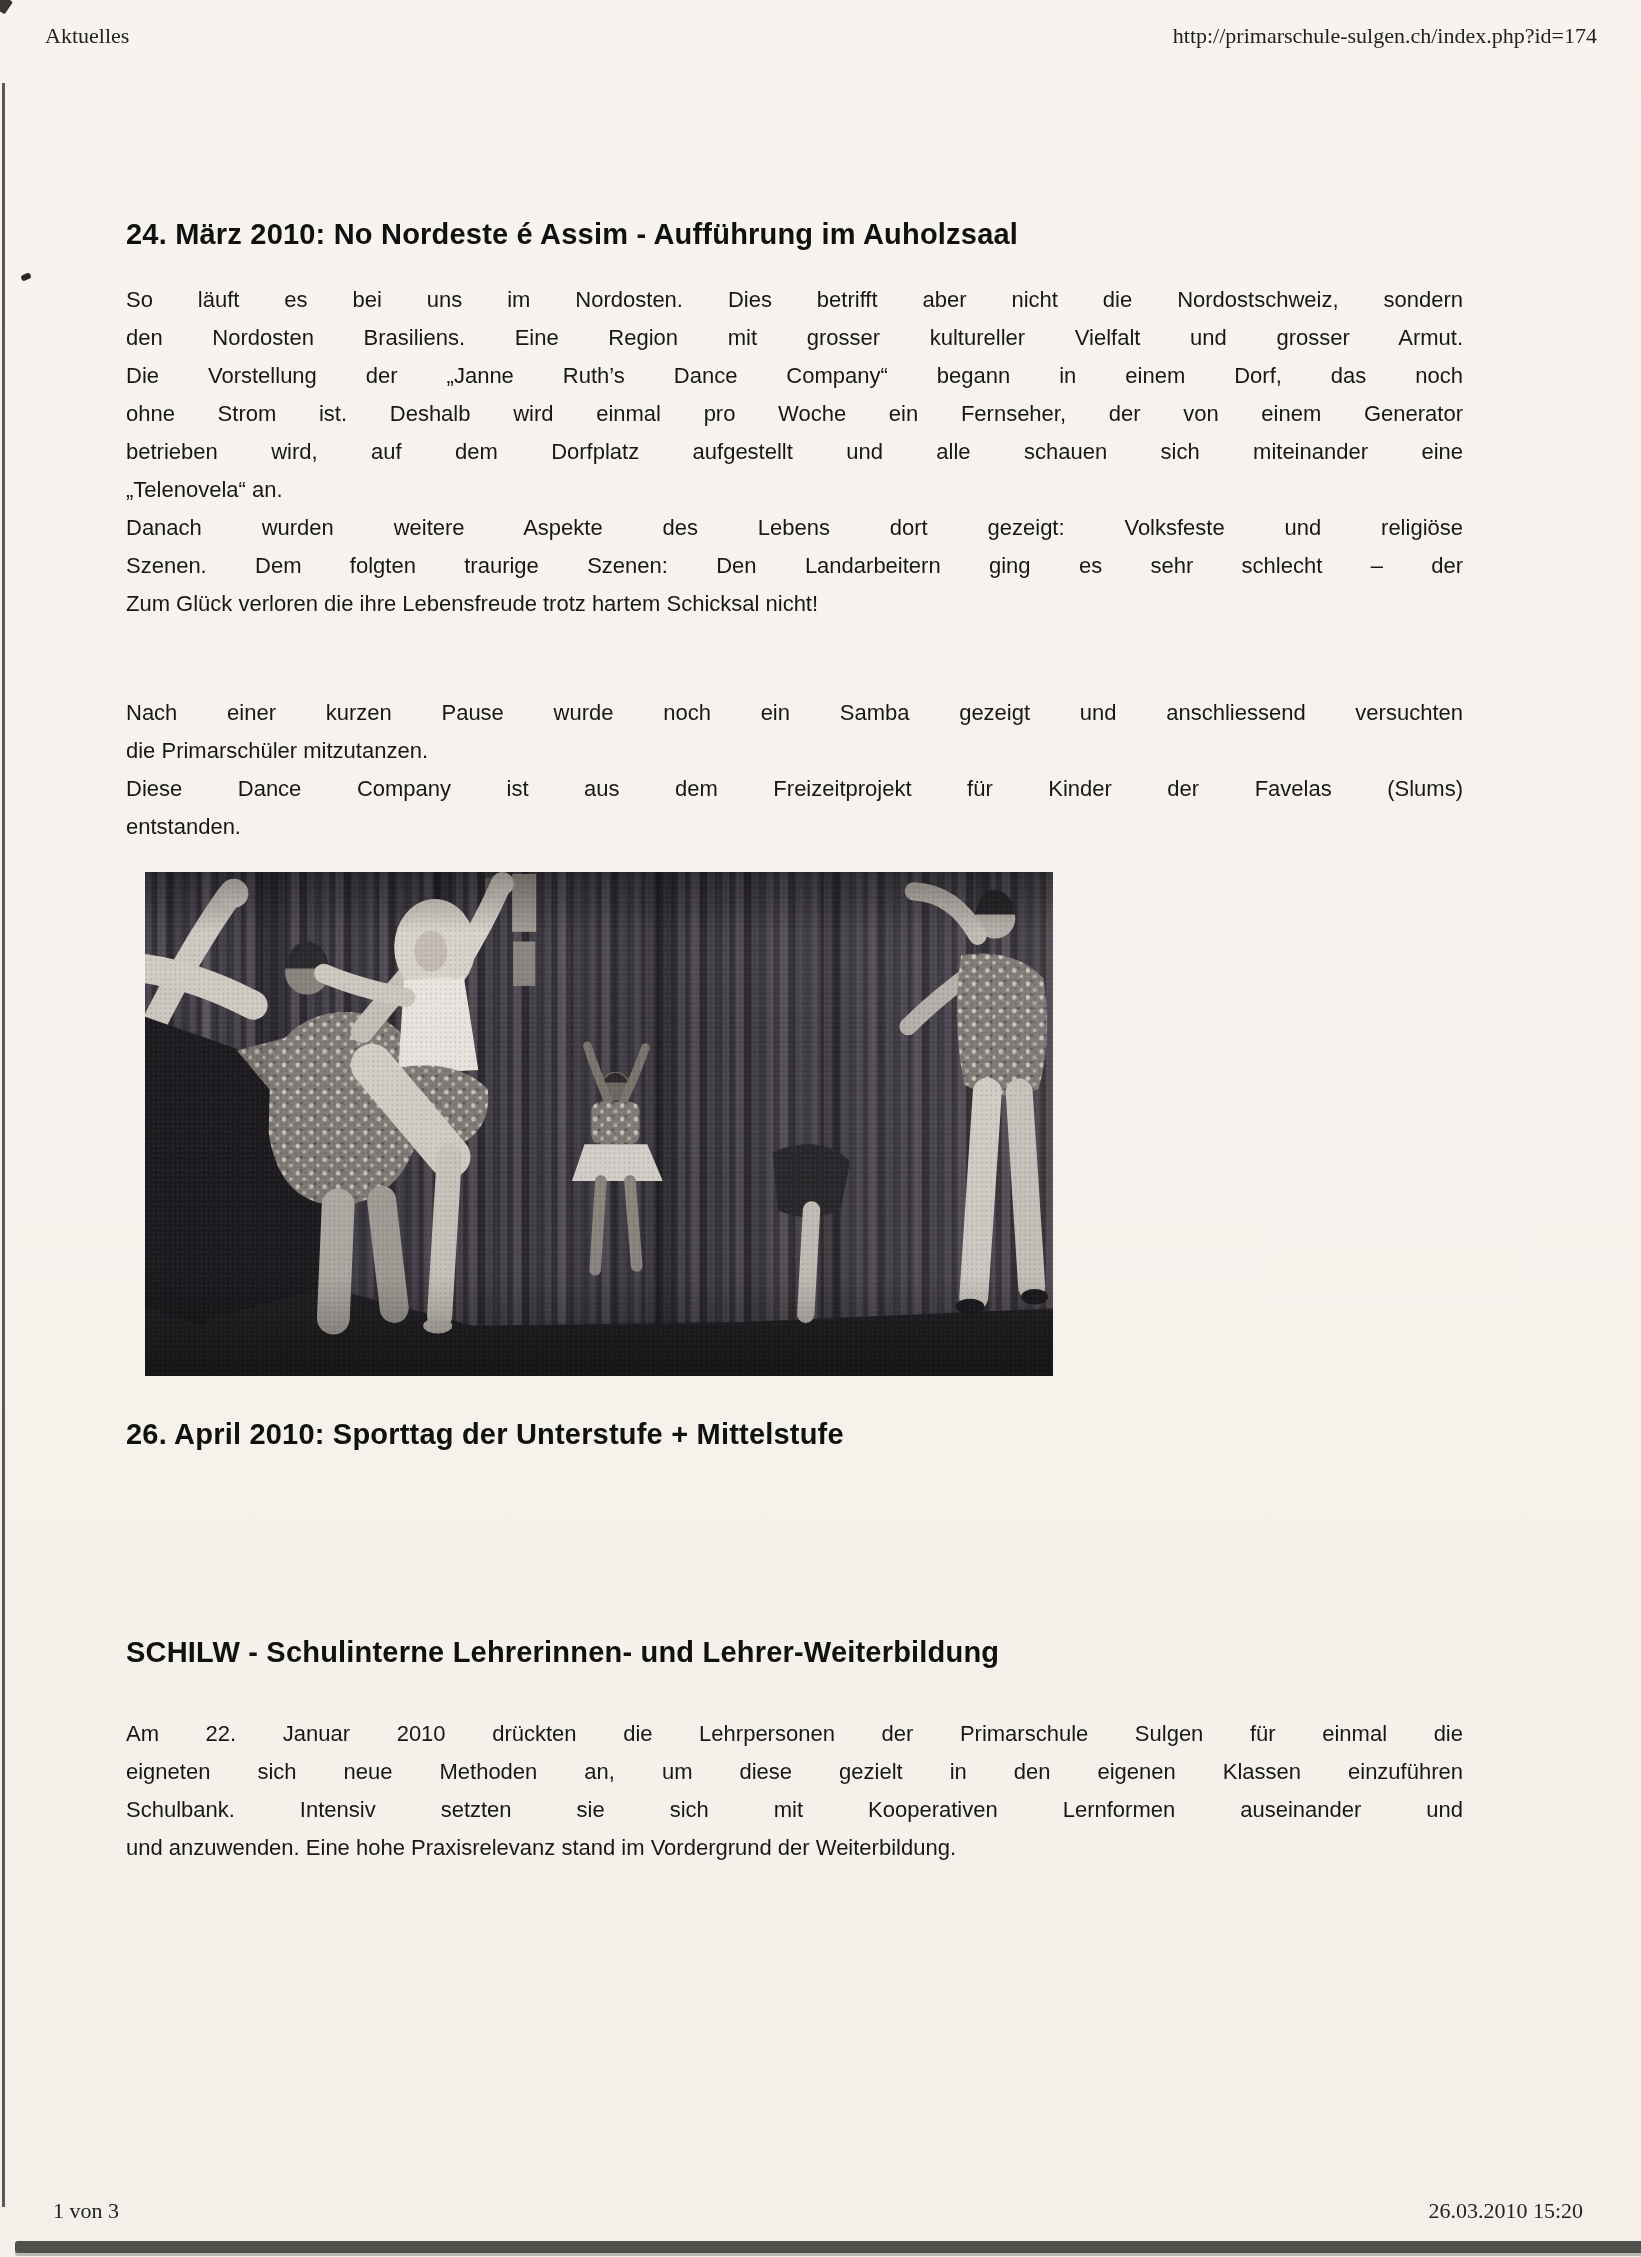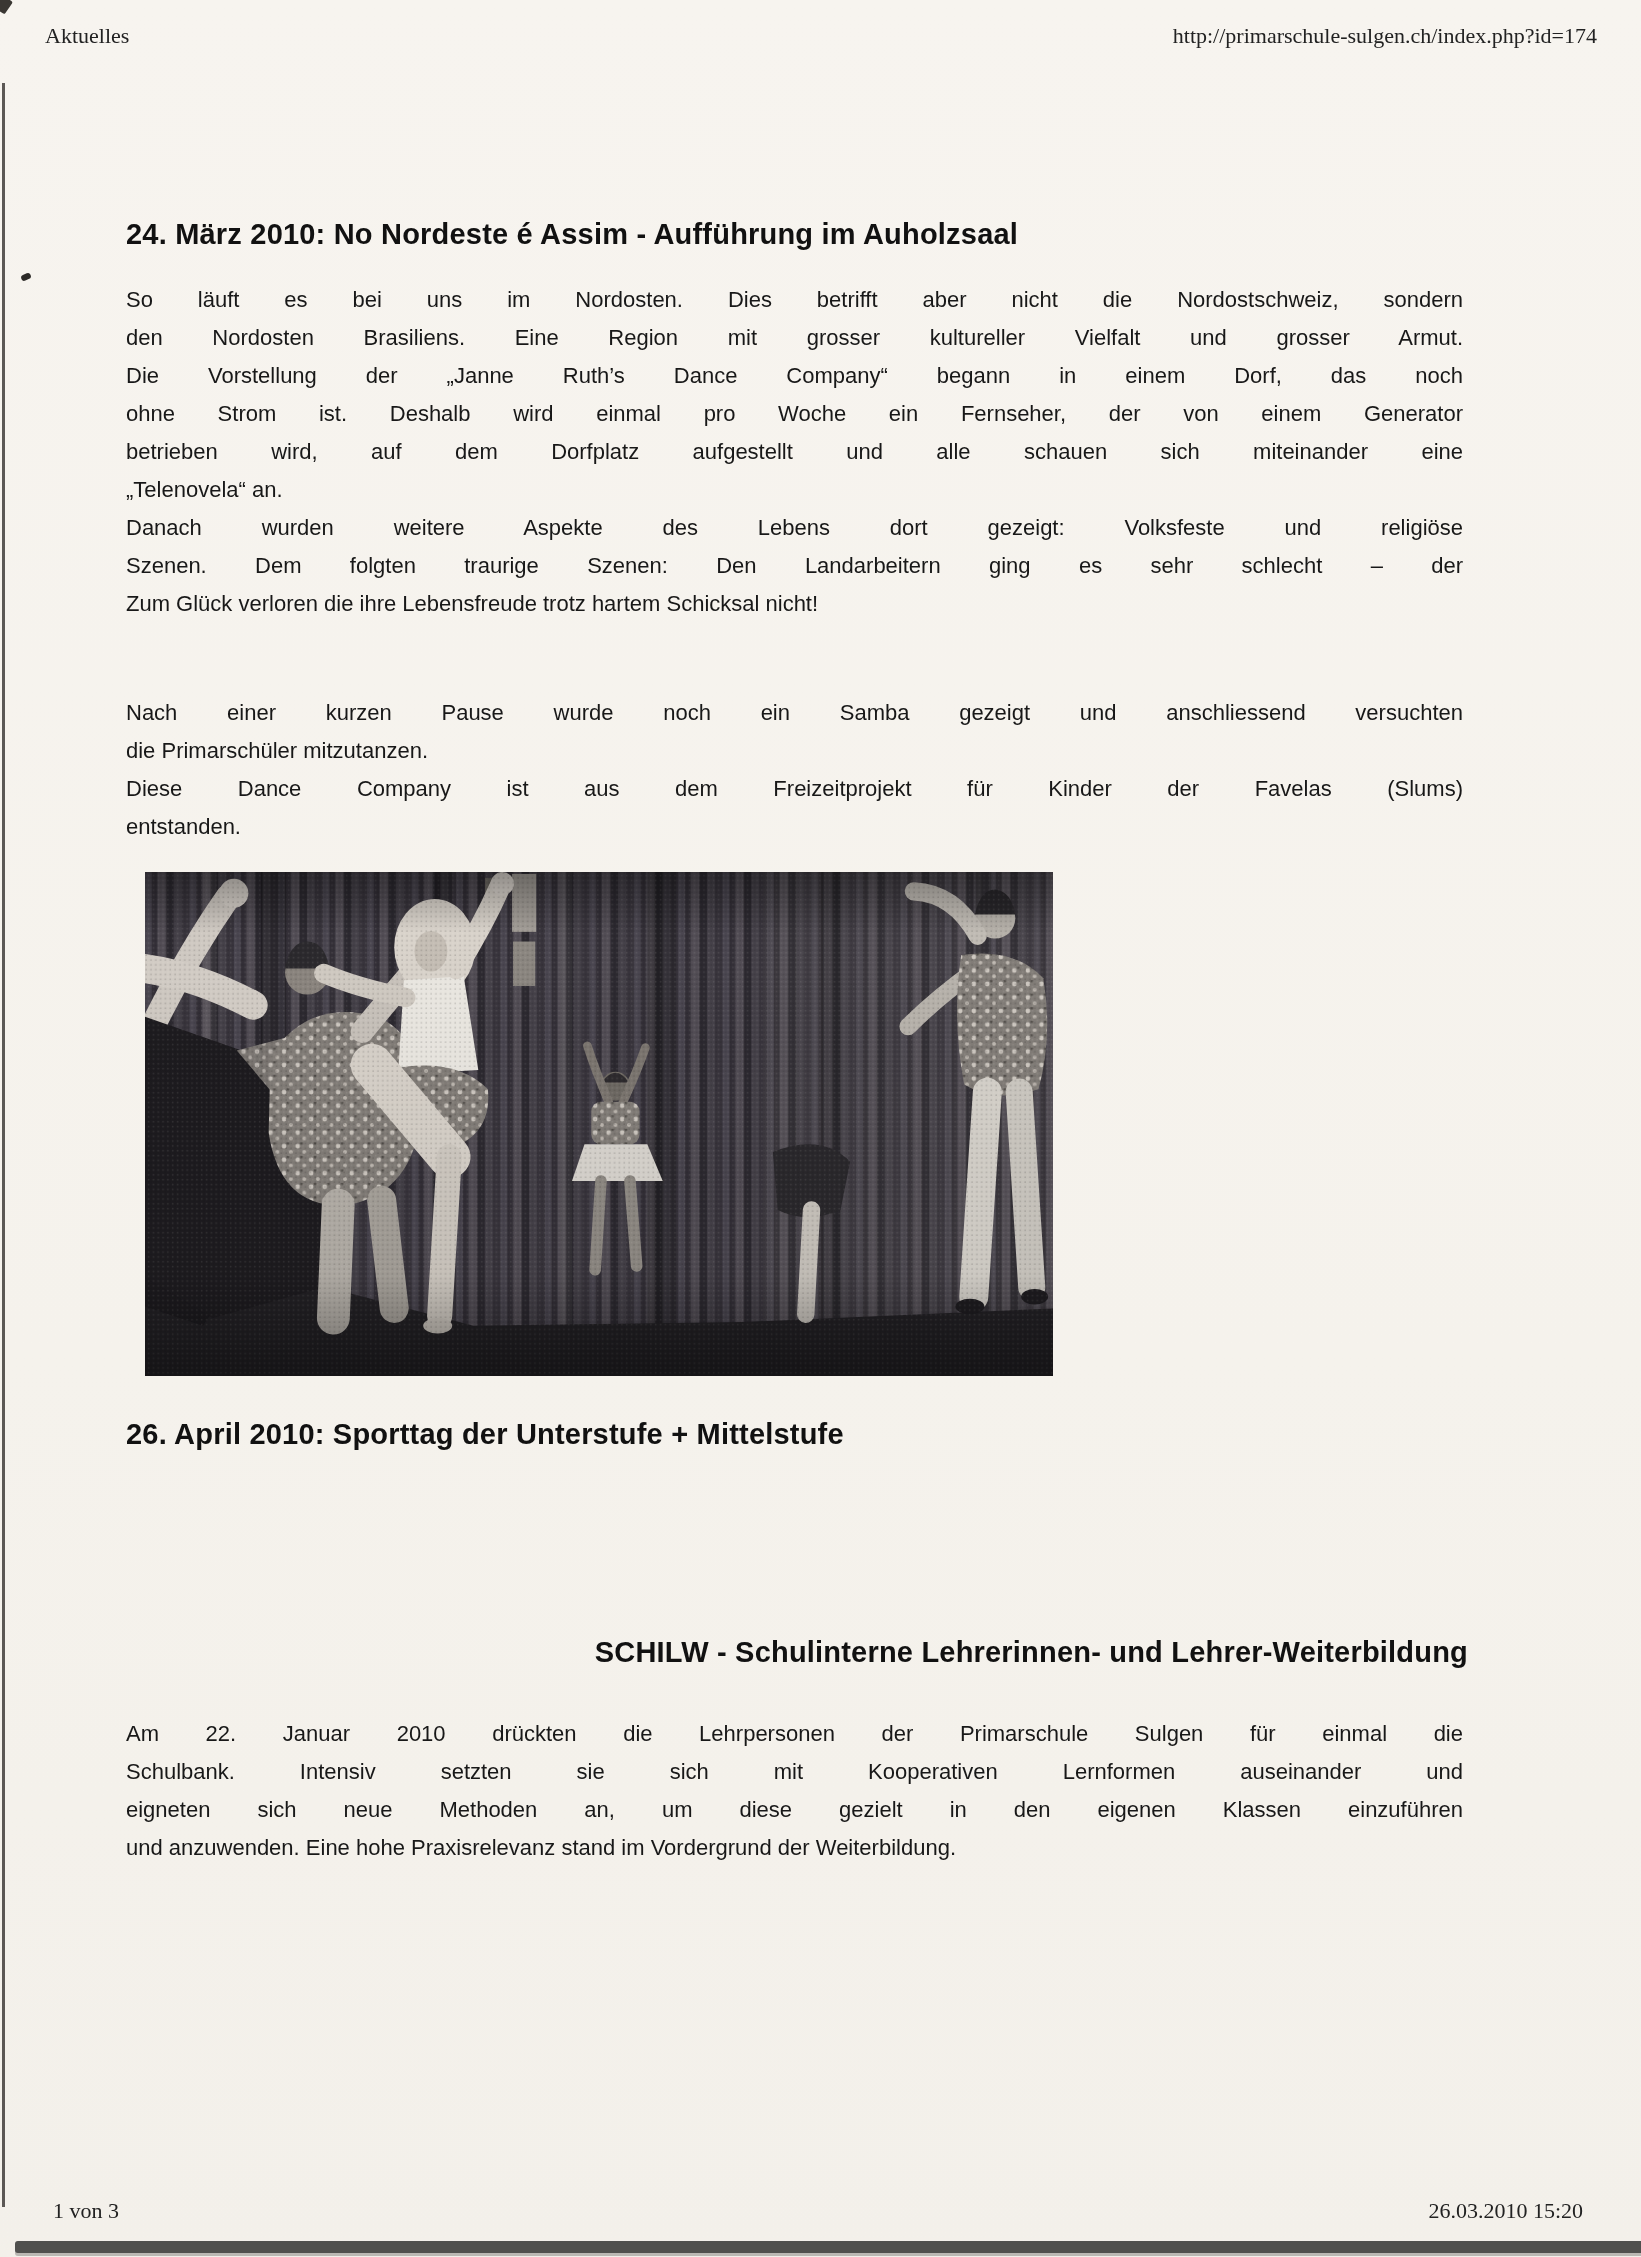--- a/index.html
+++ b/index.html
@@ -20,21 +20,21 @@
   .hdr-right{right:44px; top:23px;}
   .ftr-left{left:29px; top:2198px;}
   .ftr-right{right:58px; top:2198px;}
 
   
   .h{
     position:absolute; left:126px; width:1342px; margin:0;
     font-size:29px; font-weight:bold; color:#111; letter-spacing:0.2px;
     white-space:nowrap;
   }
-  .h1pos{top:218px;} .h2pos{top:1418px;} .h3pos{top:1636px;text-align:right;}
+  .h1pos{top:218px;} .h2pos{top:1418px;} .h3pos{top:1636px;}
 
   
   .para{position:absolute; left:126px; width:1337px; font-size:22px; line-height:38px; color:#181818;}
   .p1pos{top:281px;} .p2pos{top:694px;} .p3pos{top:1715px;}
   .ln{height:38px; overflow:visible;}
   .ln.j{text-align:justify; text-align-last:justify;}
 
   
   .pdf-link{
     position:absolute; left:128px; top:1528px;
@@ -184,22 +184,22 @@
     </svg>
   </div>
 
   <h1 class="h h2pos">26. April 2010: Sporttag der Unterstufe + Mittelstufe</h1>
 
 
   <h1 class="h h3pos">SCHILW - Schulinterne Lehrerinnen- und Lehrer-Weiterbildung</h1>
 
   <div class="para p3pos">
     <div class="ln j">Am 22. Januar 2010 drückten die Lehrpersonen der Primarschule Sulgen für einmal die</div>
+    <div class="ln j">eigneten sich neue Methoden an, um diese gezielt in den eigenen Klassen einzuführen</div>
     <div class="ln j">Schulbank. Intensiv setzten sie sich mit Kooperativen Lernformen auseinander und</div>
-    <div class="ln j">eigneten sich neue Methoden an, um diese gezielt in den eigenen Klassen einzuführen</div>
     <div class="ln">und anzuwenden. Eine hohe Praxisrelevanz stand im Vordergrund der Weiterbildung.</div>
   </div>
 
   <span class="ftr-left">1 von 3</span>
   <span class="ftr-right">26.03.2010 15:20</span>
 
   <div class="edge-line"></div>
   <div class="corner-mark"></div>
   <div class="speck"></div>
   <div class="bottom-strip"></div>

